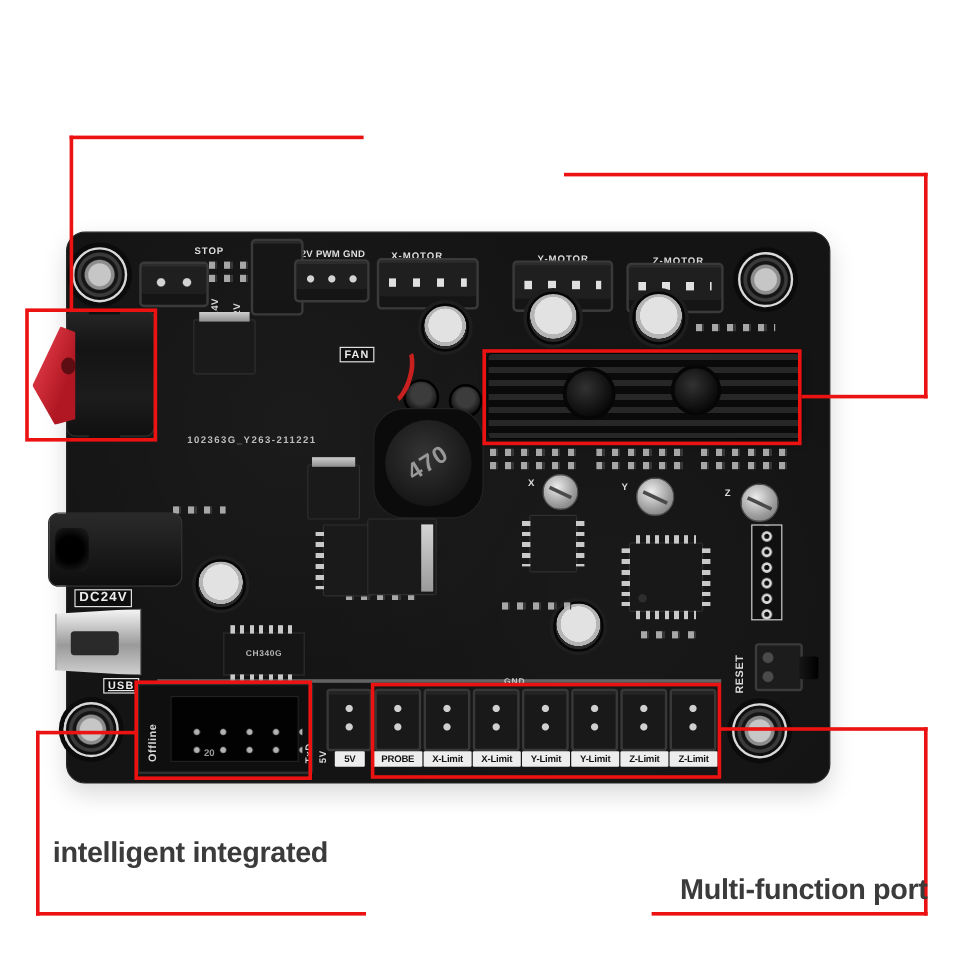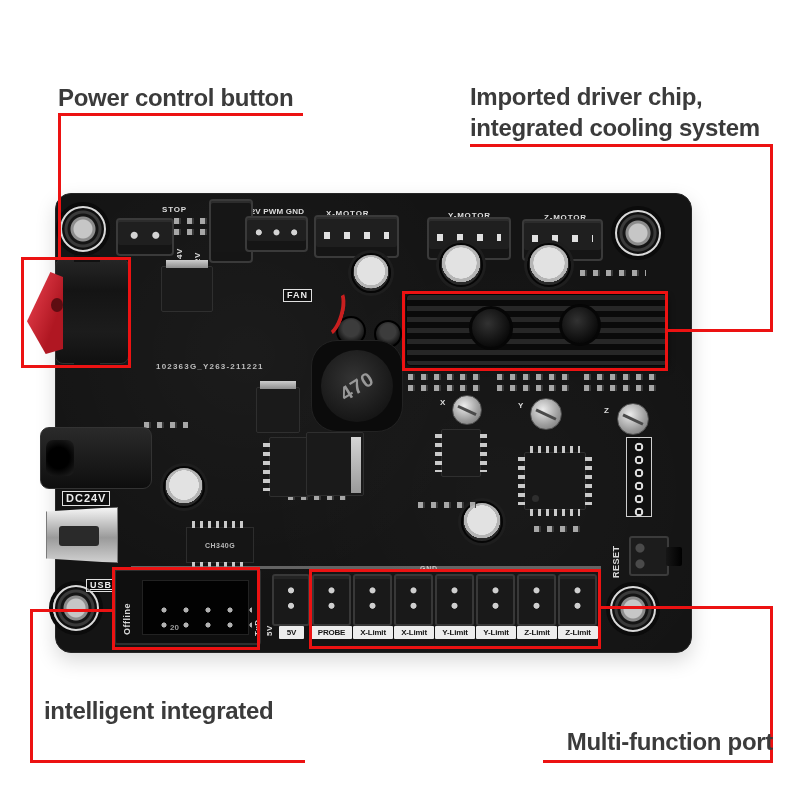--- a/index.html
+++ b/index.html
@@ -225,21 +225,21 @@
         <div class="nub"></div>
       </div>
 
     <div class="p jack" style="left:-16px;top:233px;width:112px;height:62px;">
         <div class="jackhole"></div>
       </div>
     <div class="p boxlabel" style="left:6px;top:297px;font-size:11px;line-height:13px;">DC24V</div>
     <div class="p usb" style="left:-10px;top:313px;width:72px;height:56px;">
         <div class="usbslot"></div>
       </div>
-    <div class="p boxlabel" style="left:30px;top:385px;text-decoration:underline;">USB</div>
+    <div class="p boxlabel" style="left:30px;top:371px;text-decoration:underline;">USB</div>
 
     <div class="p chipsmall" style="left:130px;top:333px;width:68px;height:36px;">
       <span>CH340G</span>
       <div class="pins-t"></div>
       <div class="pins-b"></div>
     </div>
 
     <div class="p idc" style="left:58px;top:375px;width:147px;height:76px;">
       <div class="idcslot"></div>
       <div class="vslk" style="position:absolute;left:6px;top:10px;height:54px;font-size:9px;">Offline</div>
@@ -293,26 +293,21 @@
   <div class="line" style="left:668px;top:329px;width:105px;height:3px;"></div>
 
   <div class="line" style="left:30px;top:609px;width:84px;height:3px;"></div>
   <div class="line" style="left:30px;top:609px;width:3px;height:154px;"></div>
   <div class="line" style="left:30px;top:760px;width:275px;height:3px;"></div>
 
   <div class="line" style="left:599px;top:606px;width:174px;height:3px;"></div>
   <div class="line" style="left:770px;top:606px;width:3px;height:157px;"></div>
   <div class="line" style="left:543px;top:760px;width:230px;height:3px;"></div>
 
-  <div class="ann" style="left:58px;top:82px;">Power control button</div>
-
-  <div class="ann" style="left:470px;top:81px;">
-    <div>Imported driver chip,</div>
-    <div>integrated cooling system</div>
-  </div>
+
 
   <div class="ann" style="left:44px;top:695px;">
     <div>intelligent integrated</div>
   </div>
 
   <div class="ann" style="left:543px;top:726px;width:230px;text-align:right;">Multi-function port</div>
 
 </div>
 
 </body></html>

